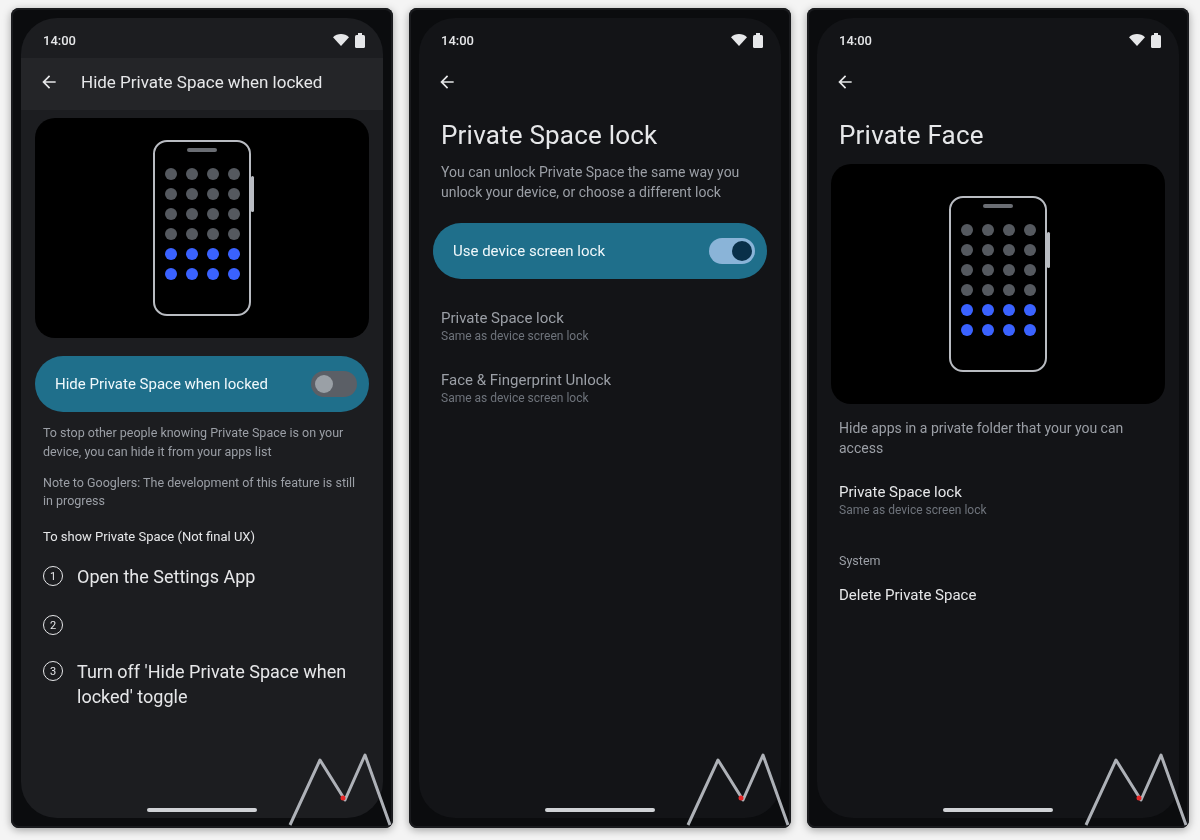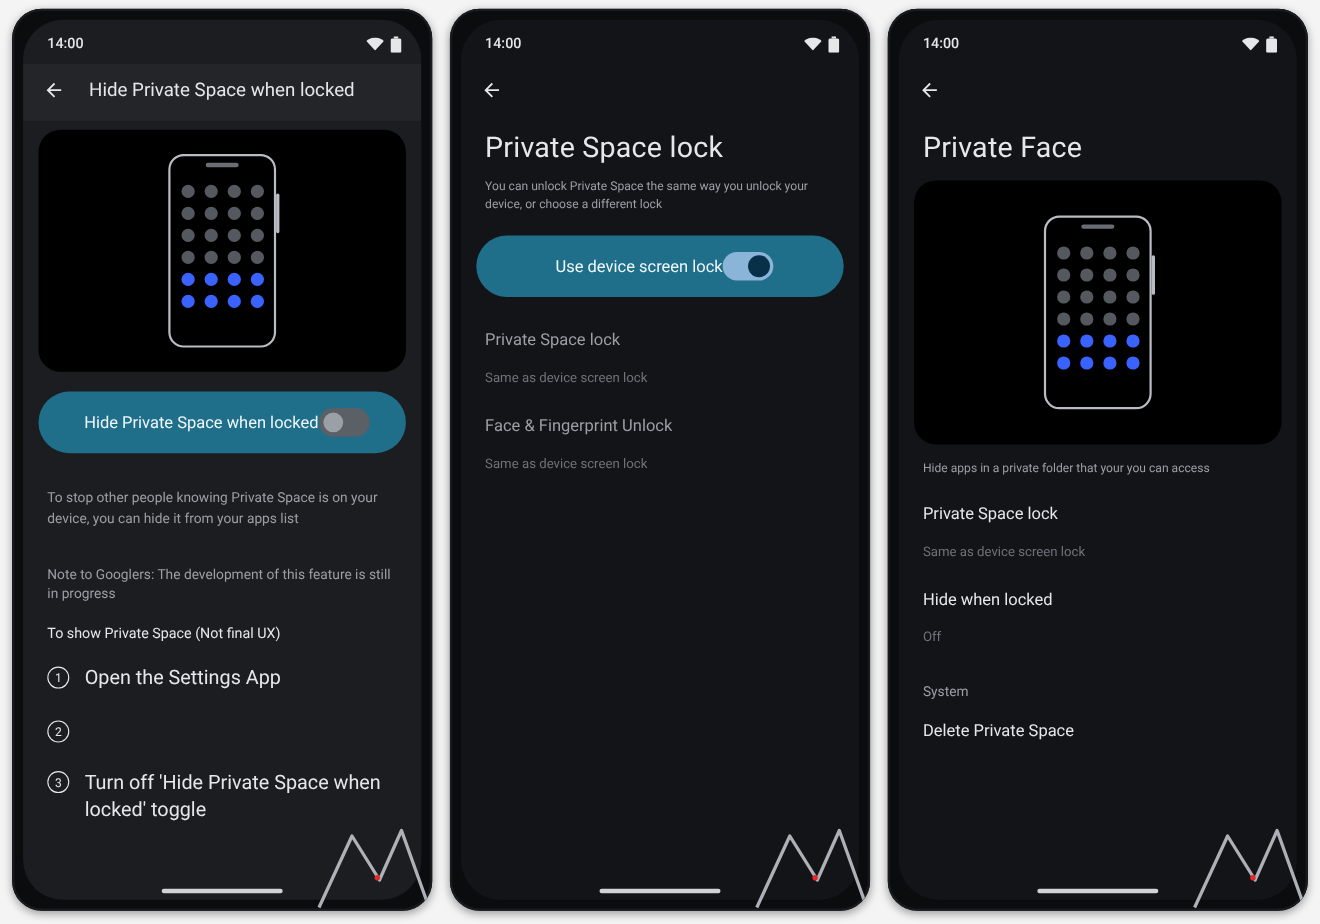--- a/index.html
+++ b/index.html
@@ -14,57 +14,57 @@
     --accent-pill:#15586e;
     --toggle-track-off:#5b5f66;
     --toggle-knob-off:#9aa0a6;
     --toggle-track-on:#8ab4d8;
     --toggle-knob-on:#0b2a3a;
     --blue-dot:#3a62ff;
     --gray-dot:#55595f;
   }
   html,body{margin:0;padding:0;background:var(--bg);font-family:"Roboto","Helvetica Neue",Arial,sans-serif;}
   .stage{width:1200px;height:840px;position:relative;display:flex;gap:16px;justify-content:center;align-items:flex-start;padding-top:8px;box-sizing:border-box}
-  .phone{width:382px;height:820px;background:var(--phone-body);border-radius:27px;box-shadow:0 2px 8px rgba(0,0,0,.35),inset 0 0 0 2px #1a1b1e;position:relative;overflow:hidden}
+  .phone{width:382px;height:820px;background:var(--phone-body);border-radius:8px;box-shadow:0 2px 8px rgba(0,0,0,.35),inset 0 0 0 2px #1a1b1e;position:relative;overflow:hidden}
   .screen{position:absolute;inset:10px;border-radius:36px;background:var(--screen);overflow:hidden;color:var(--text);font-size:14px}
   .notch{position:absolute;left:50%;top:14px;transform:translateX(-50%);width:18px;height:18px;border-radius:50%;background:#000;box-shadow:0 0 0 3px #1a1b1e}
   .statusbar{display:flex;justify-content:space-between;align-items:center;height:36px;padding:4px 18px 0 22px;font-size:13px;font-weight:500}
   .status-icons{display:flex;gap:6px;align-items:center}
   .wifi-icon,svg.batt{display:block}
   .appbar{display:flex;align-items:center;gap:18px;padding:10px 14px 14px 14px}
   .appbar.with-title{background:rgba(255,255,255,.04)}
   .back-btn{width:28px;height:28px;display:flex;align-items:center;justify-content:center;border-radius:50%}
   .large-title{font-size:26px;font-weight:400;padding:10px 22px 6px 22px;letter-spacing:.2px}
-  .subtext{color:var(--text-dim);font-size:11px;line-height:1.45;padding:6px 22px 10px 22px}
+  .subtext{color:var(--text-dim);font-size:14px;line-height:1.45;padding:6px 22px 10px 22px}
   
   .illus{margin:8px 14px 0 14px;background:#000;border-radius:20px;height:220px;display:flex;align-items:center;justify-content:center}
   .mini-phone{width:98px;height:176px;border:2px solid #b9bcc2;border-radius:14px;position:relative;padding:12px 8px 8px 8px;box-sizing:border-box;display:flex;flex-direction:column;gap:8px}
   .mini-phone::before{content:"";position:absolute;top:6px;left:50%;transform:translateX(-50%);width:30px;height:4px;border-radius:3px;background:#6a6d73}
   .mini-phone::after{content:"";position:absolute;right:-5px;top:34px;width:3px;height:36px;border-radius:2px;background:#b9bcc2}
   .dots{display:grid;grid-template-columns:repeat(4,1fr);gap:6px;justify-items:center}
   .dot{width:12px;height:12px;border-radius:50%;background:var(--gray-dot)}
   .dot.blue{background:var(--blue-dot)}
   
-  .pill{margin:18px 14px 0 14px;background:var(--accent);border-radius:30px;height:56px;display:flex;align-items:center;justify-content:center;padding:0 12px 0 20px}
+  .pill{margin:18px 14px 0 14px;background:var(--accent);border-radius:30px;height:56px;display:flex;align-items:center;justify-content:space-between;padding:0 12px 0 20px}
   .pill .label{color:#f0f8fb;font-size:15px}
   .toggle{width:46px;height:26px;border-radius:14px;position:relative}
   .toggle.off{background:var(--toggle-track-off)}
   .toggle.off::after{content:"";position:absolute;left:4px;top:4px;width:18px;height:18px;border-radius:50%;background:var(--toggle-knob-off)}
   .toggle.on{background:var(--toggle-track-on)}
   .toggle.on::after{content:"";position:absolute;right:3px;top:3px;width:20px;height:20px;border-radius:50%;background:#093049}
-  .body-text{color:var(--text-dim);font-size:12.5px;line-height:1.5;padding:32px 22px 0 22px}
+  .body-text{color:var(--text-dim);font-size:12.5px;line-height:1.5;padding:12px 22px 0 22px}
   .steps-head{color:var(--text);font-size:13px;padding:18px 22px 6px 22px}
   .step{display:flex;gap:14px;padding:14px 22px 10px 22px;align-items:flex-start}
   .step .num{width:18px;height:18px;border:1.5px solid var(--text);border-radius:50%;font-size:11px;display:flex;align-items:center;justify-content:center;flex-shrink:0;margin-top:2px}
   .step .txt{font-size:18px;line-height:1.4}
   
   .setting-row{padding:14px 22px}
   .setting-row .title{font-size:15px;color:var(--text-dim)}
   .setting-row.enabled .title{color:var(--text)}
-  .setting-row .sub{font-size:12px;color:var(--text-mute);margin-top:18px}
+  .setting-row .sub{font-size:12px;color:var(--text-mute);margin-top:2px}
   .section-head{font-size:12.5px;color:var(--text-dim);padding:22px 22px 4px 22px}
   .nav-home{position:absolute;bottom:6px;left:50%;transform:translateX(-50%);width:110px;height:4px;border-radius:3px;background:#d0d2d6}
   
   .wm{position:absolute;right:-2px;bottom:-2px;width:110px;height:90px;opacity:.9}
 </style>
 </head>
 <body>
 
 <div class="stage">
 
@@ -277,24 +277,20 @@
             </div>
         </div>
       </div>
 
       <div class="subtext" style="padding-top:14px">Hide apps in a private folder that your you can access</div>
 
       <div class="setting-row enabled">
         <div class="title">Private Space lock</div>
         <div class="sub">Same as device screen lock</div>
       </div>
-      <div class="setting-row enabled">
-        <div class="title">Hide when locked</div>
-        <div class="sub">Off</div>
-      </div>
 
       <div class="section-head">System</div>
       <div class="setting-row enabled">
         <div class="title">Delete Private Space</div>
       </div>
 
       <div class="nav-home"></div>
     </div>
     <svg class="wm" viewBox="0 0 110 90">
         <polyline points="5,85 35,20 60,60 80,15 105,85" fill="none" stroke="#bfc3c9" stroke-width="3" stroke-linejoin="round"></polyline>

